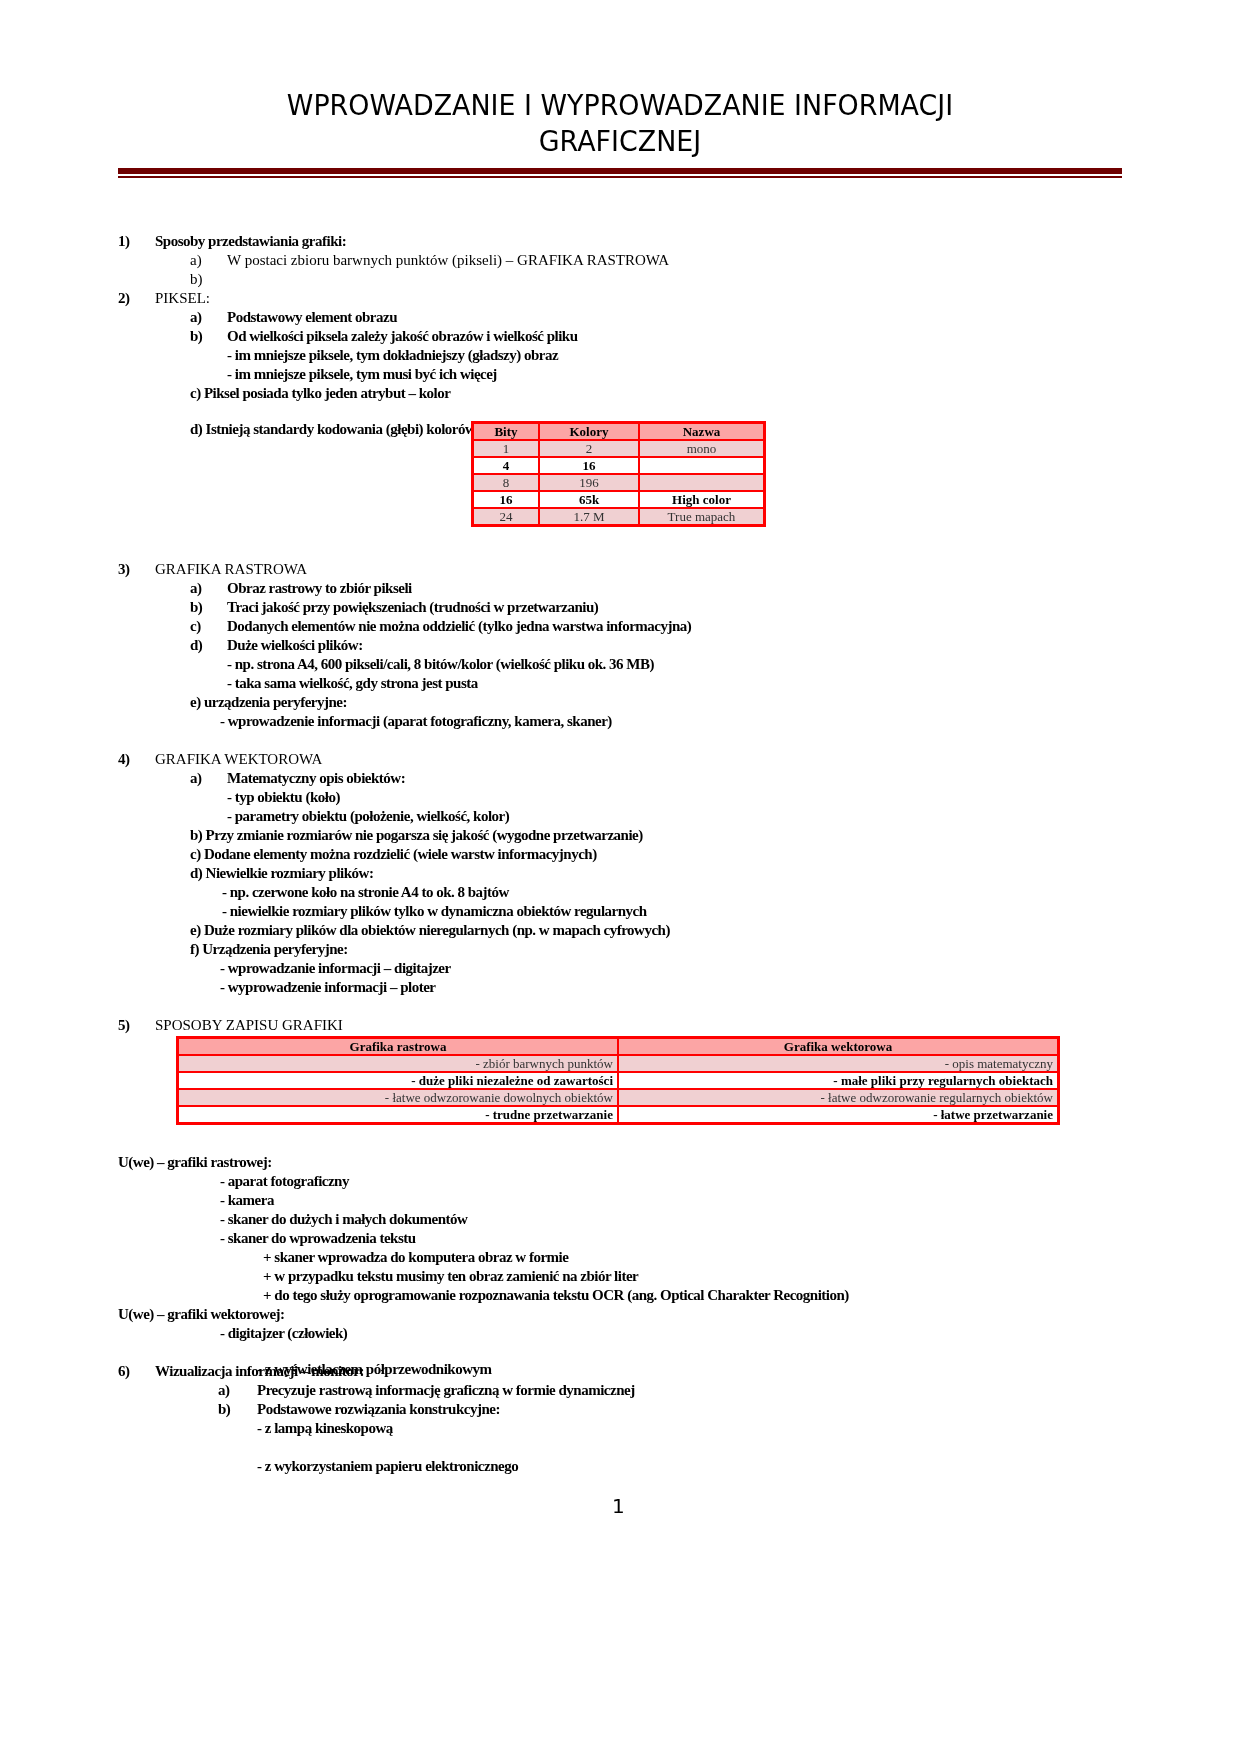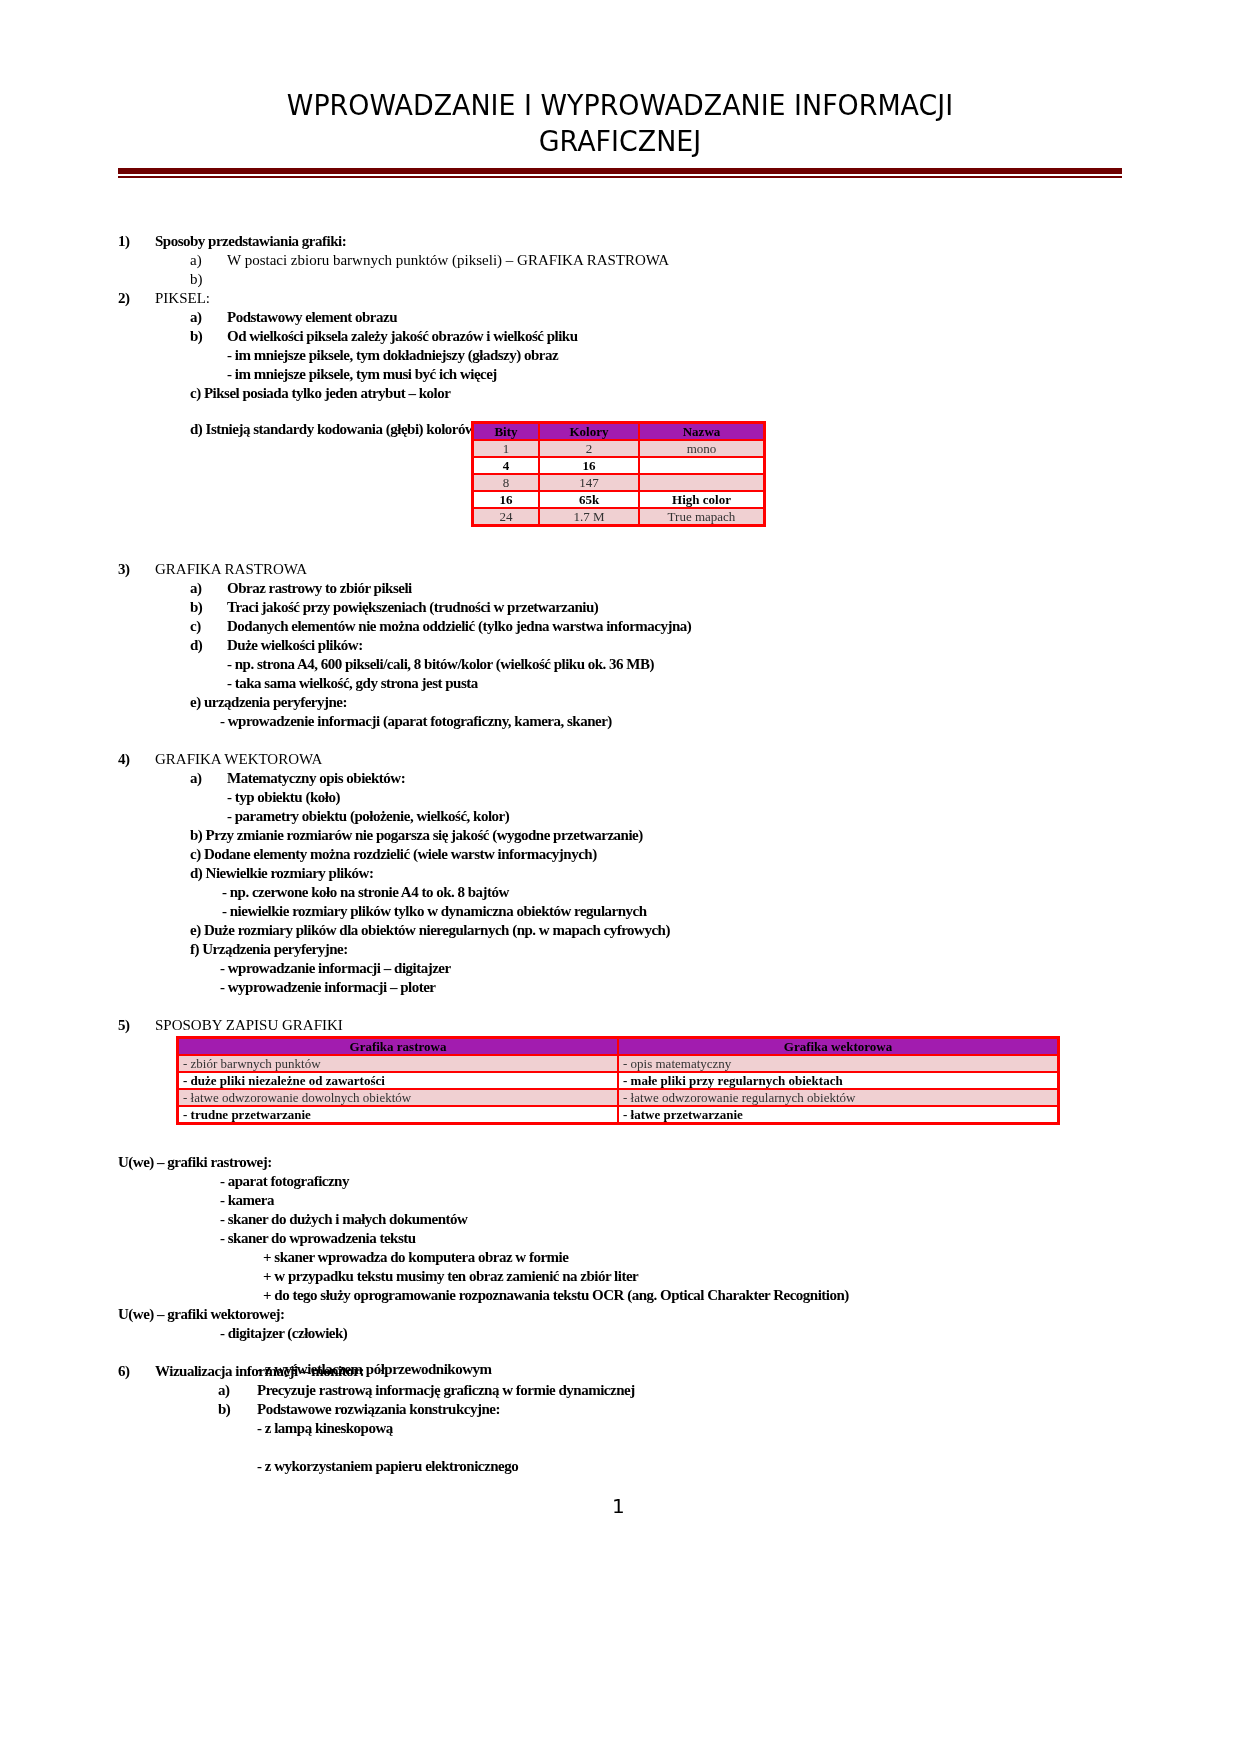--- a/index.html
+++ b/index.html
@@ -11,25 +11,25 @@
            letter-spacing: 0px; color: #000; transform: scaleX(0.96); }
   .rule-thick { position: absolute; left: 118px; width: 1004px; top: 168px; height: 6px; background: #700000; }
   .rule-thin { position: absolute; left: 118px; width: 1004px; top: 176px; height: 2px; background: #700000; }
 
   .line { position: absolute; font-size: 15px; line-height: 19px; white-space: nowrap; font-weight: bold;
           letter-spacing: -0.5px; }
   .line.normal { font-weight: normal; letter-spacing: 0; }
 
   table.t { position: absolute; border-collapse: collapse; border: 3px solid #ff0000; font-size: 13px; }
   table.t td, table.t th { border: 2px solid #ff0000; padding: 0 4px; height: 15px; line-height: 15px; }
-  table.t th { background: #a21caf; font-weight: bold; text-align: center; }
+  table.t th { background: #fca5a5; font-weight: bold; text-align: center; }
   table.t tr.shaded td { background: #f0d0d2; font-weight: normal; color: #333; }
   table.t tr.plain td { background: #ffffff; font-weight: bold; }
   .tc { text-align: center; }
-  .tl { text-align: left; }
+  .tl { text-align: right; }
   .pageno { position: absolute; left: 612px; top: 1494px; font-family: "DejaVu Sans", sans-serif; font-size: 20px; }
 </style>
 </head>
 <body>
 
 <div class="page">
 
   <div class="title">
     <div>WPROWADZANIE I WYPROWADZANIE INFORMACJI</div>
     <div>GRAFICZNEJ</div>
@@ -66,21 +66,21 @@
       <td class="tc">2</td>
       <td class="tc">mono</td>
     </tr>
     <tr class="plain">
       <td class="tc">4</td>
       <td class="tc">16</td>
       <td class="tc"></td>
     </tr>
     <tr class="shaded">
       <td class="tc">8</td>
-      <td class="tc">147</td>
+      <td class="tc">196</td>
       <td class="tc"></td>
     </tr>
     <tr class="plain">
       <td class="tc">16</td>
       <td class="tc">65k</td>
       <td class="tc">High color</td>
     </tr>
     <tr class="shaded">
       <td class="tc">24</td>
       <td class="tc">1.7 M</td>

